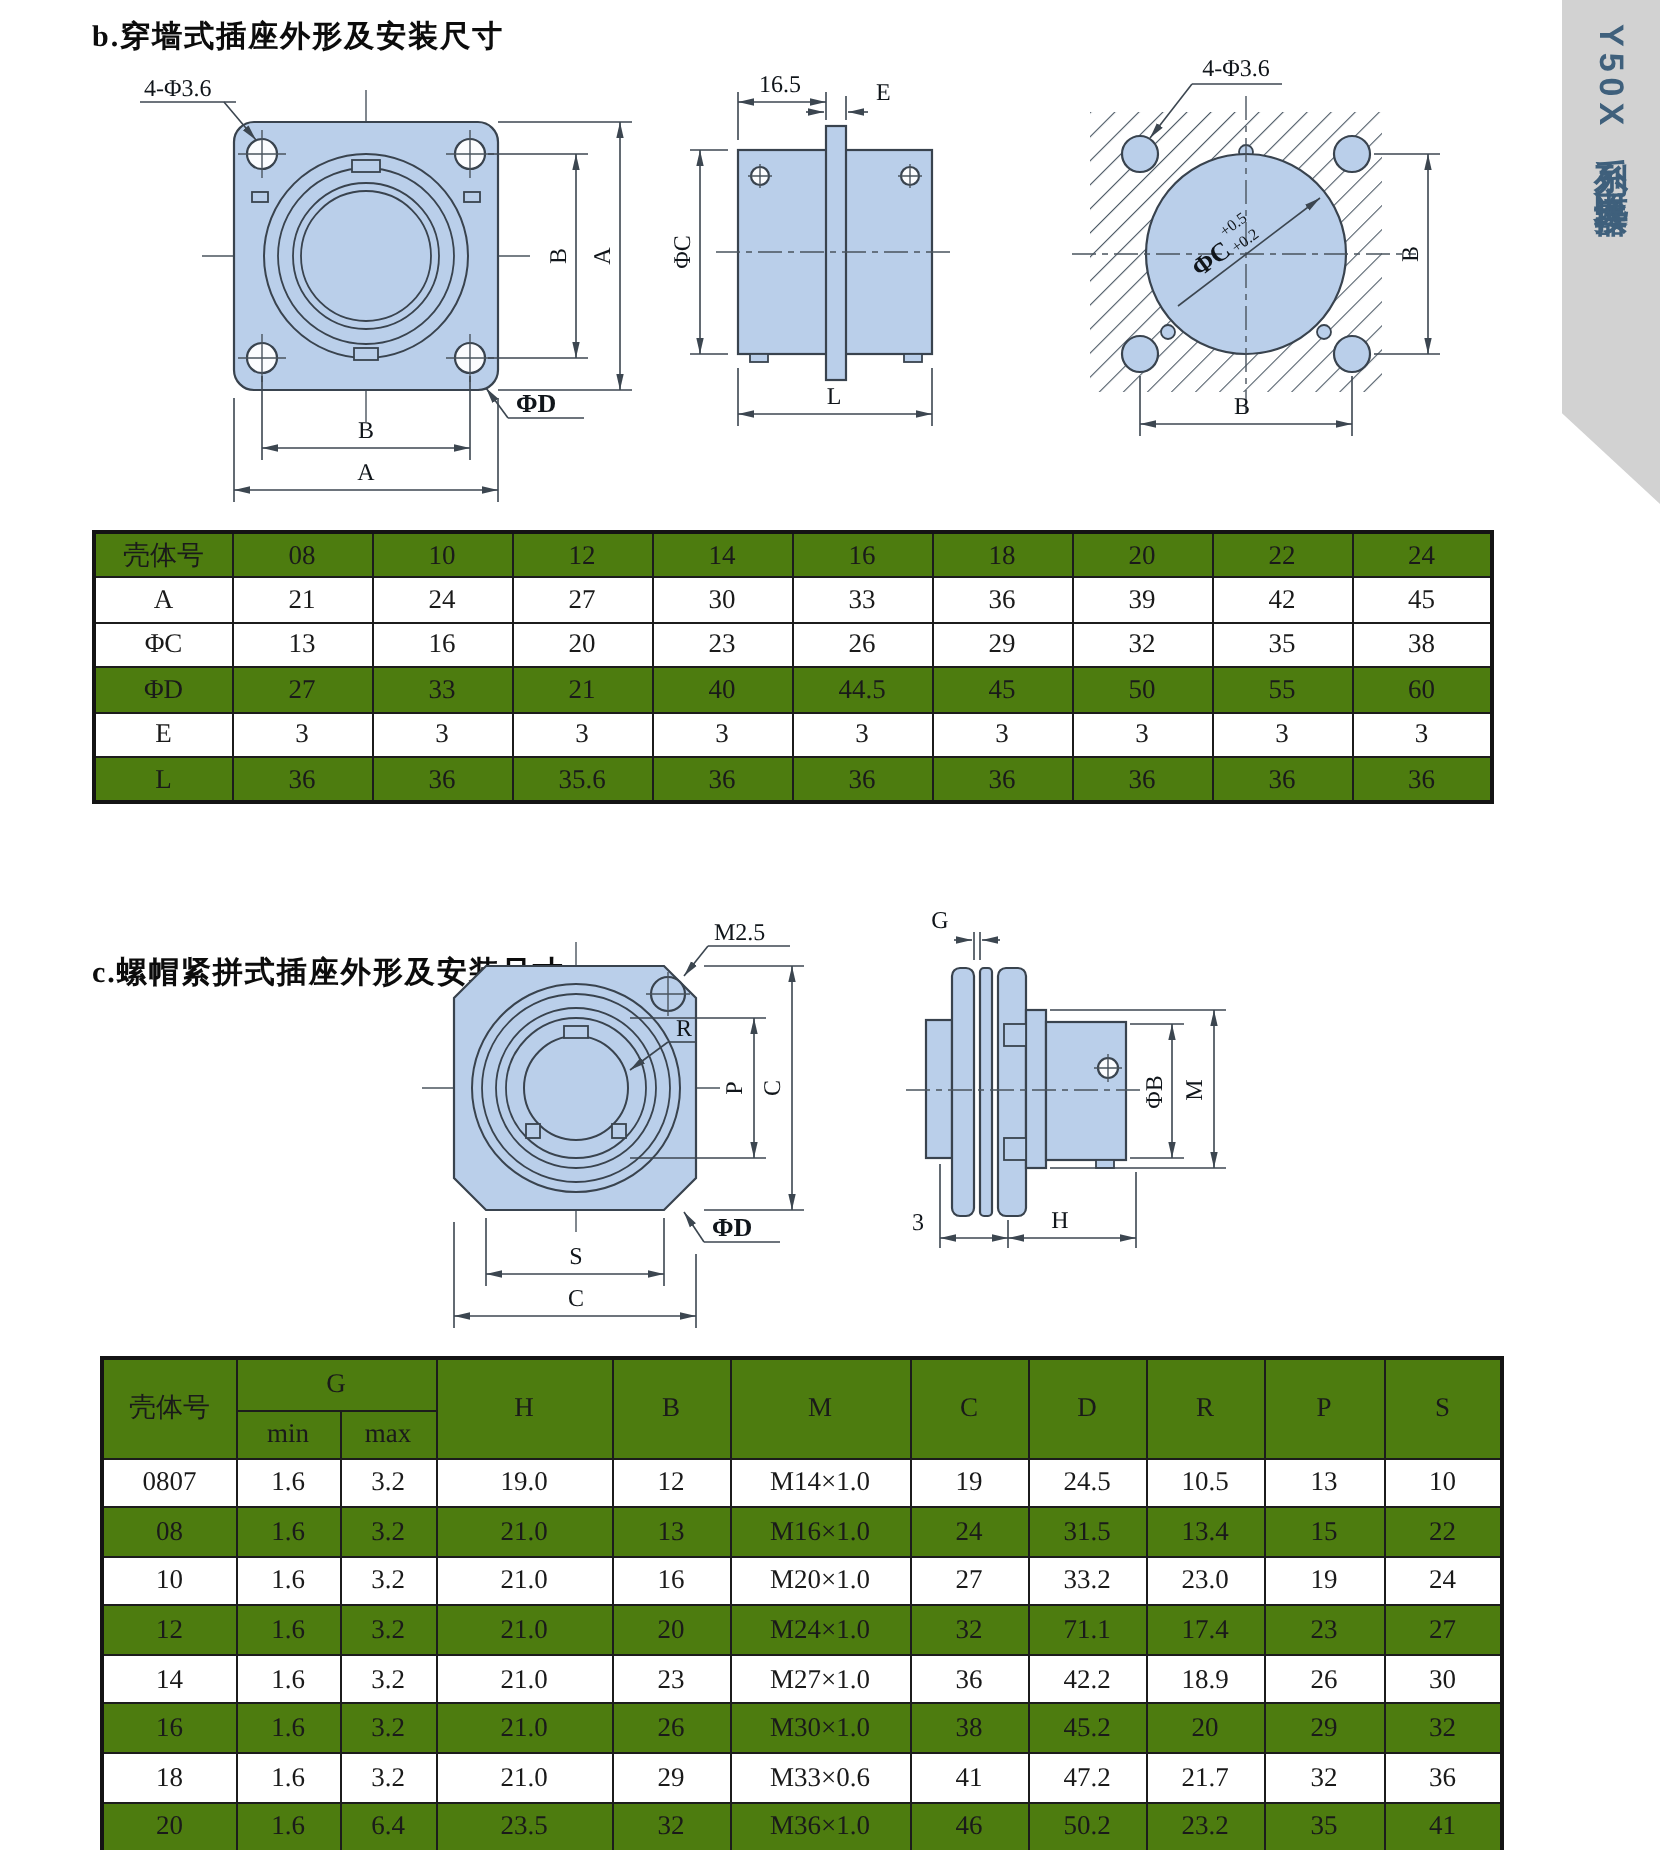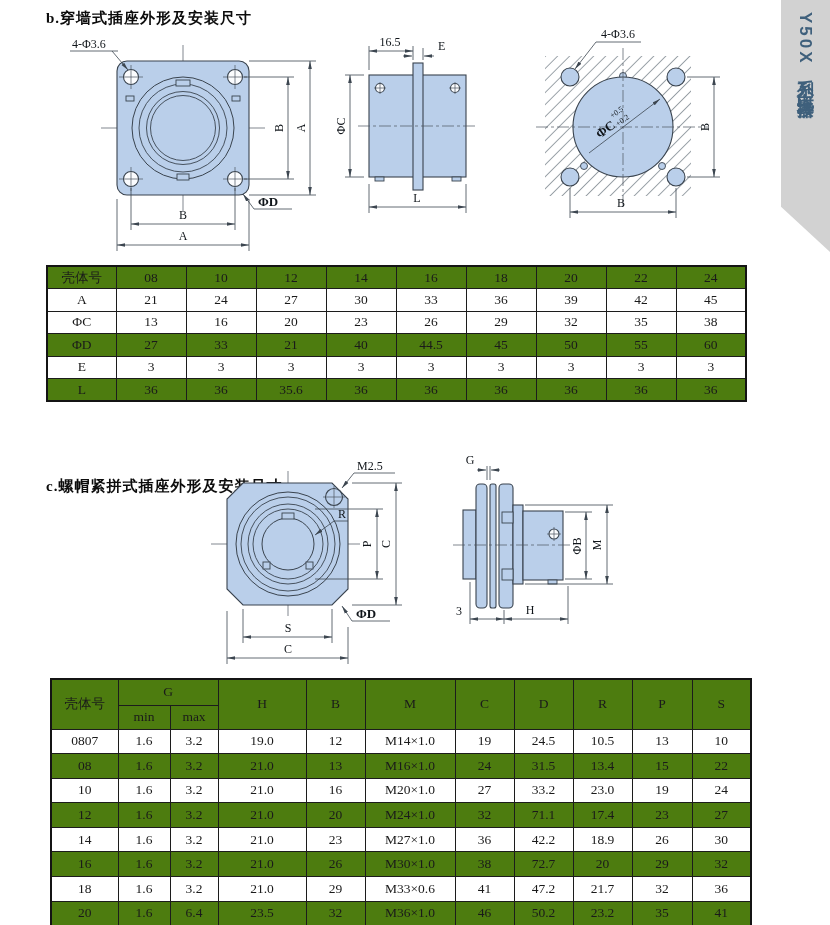--- a/index.html
+++ b/index.html
@@ -439,21 +439,21 @@
           <td>30</td>
         </tr>
         <tr class="blue">
           <td>16</td>
           <td>1.6</td>
           <td>3.2</td>
           <td>21.0</td>
           <td>26</td>
           <td>M30×1.0</td>
           <td>38</td>
-          <td>72.7</td>
+          <td>45.2</td>
           <td>20</td>
           <td>29</td>
           <td>32</td>
         </tr>
         <tr>
           <td>18</td>
           <td>1.6</td>
           <td>3.2</td>
           <td>21.0</td>
           <td>29</td>

